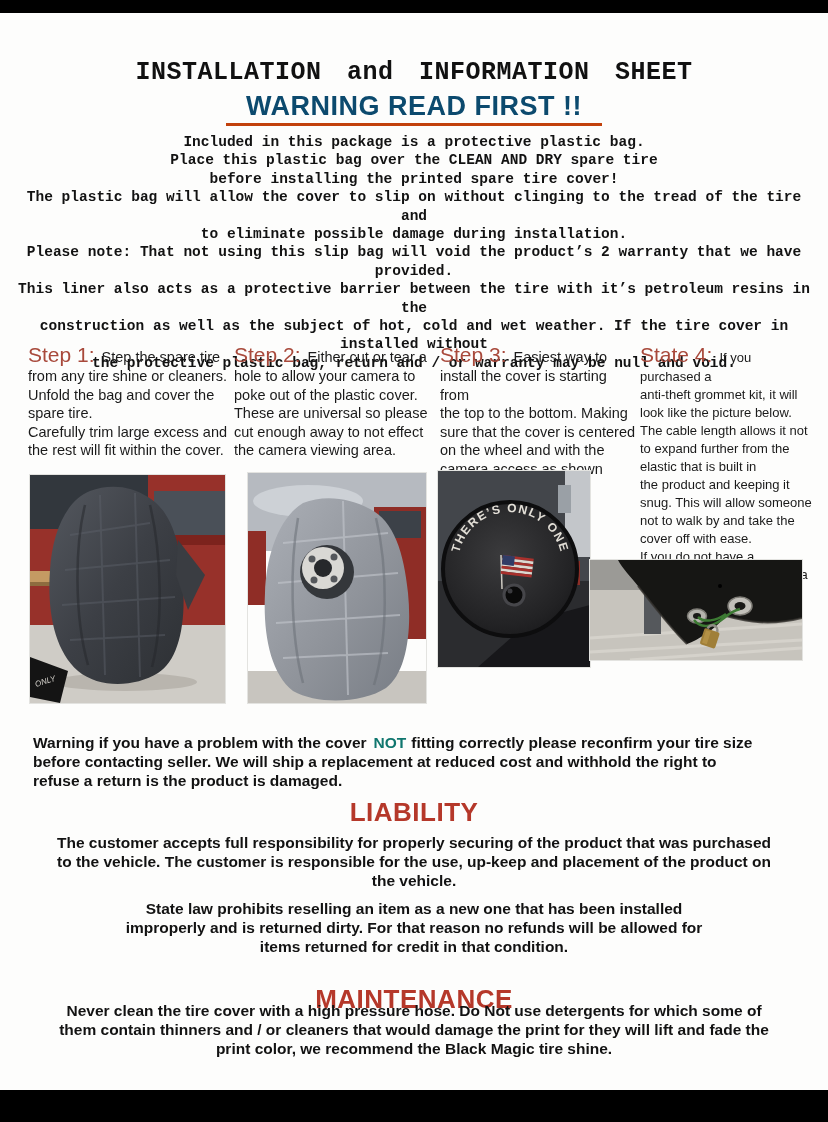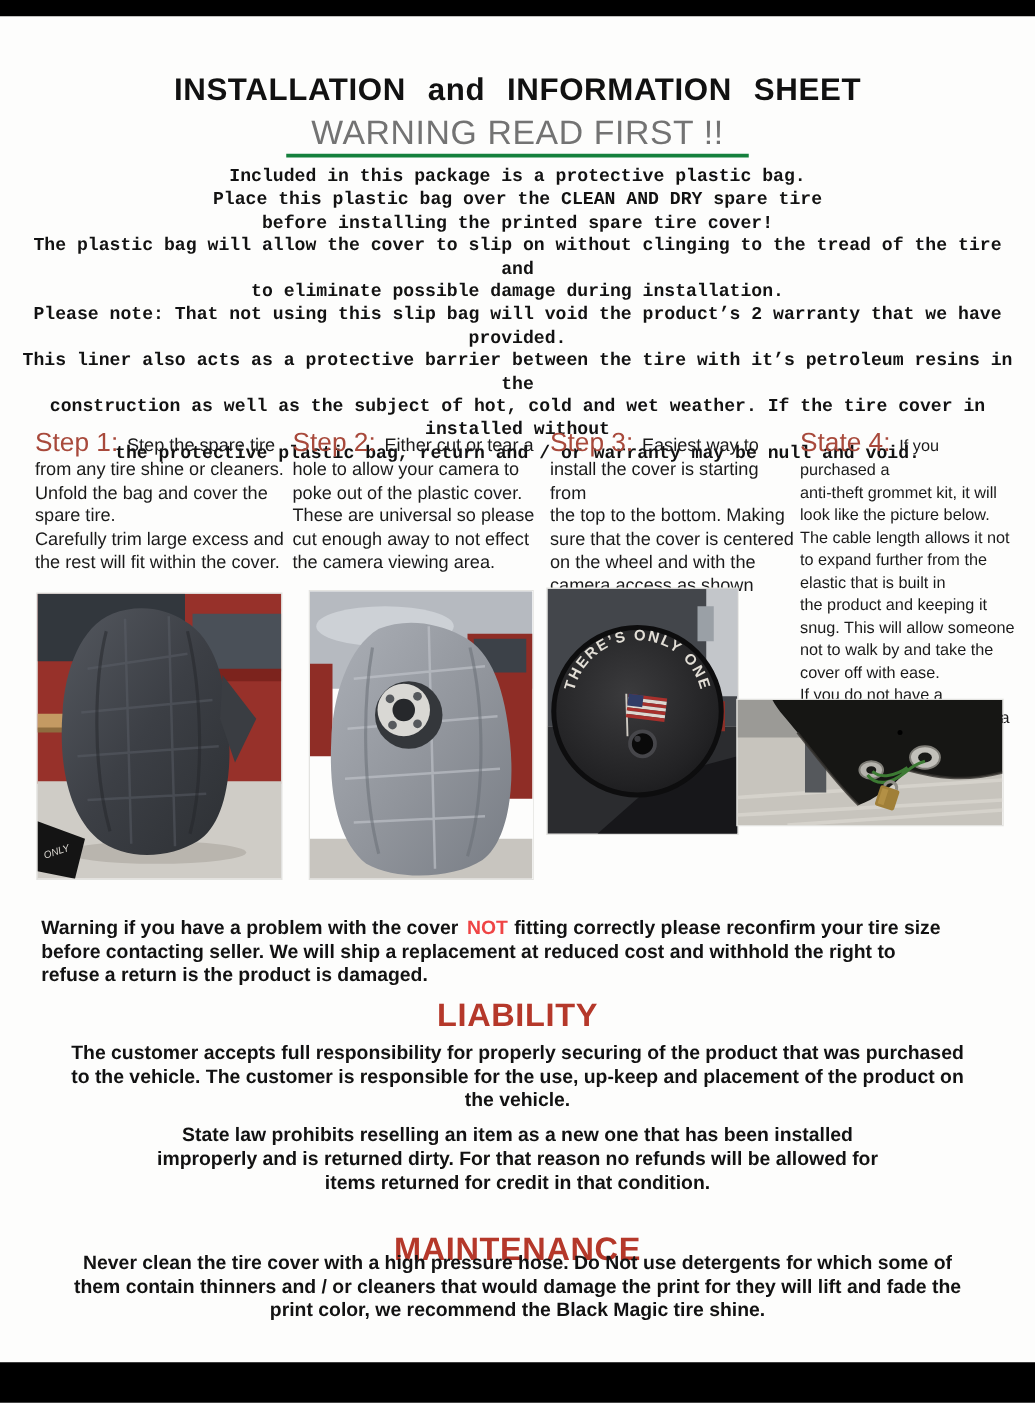--- a/index.html
+++ b/index.html
@@ -11,26 +11,26 @@
   .page{
     position:absolute;left:0;top:13px;width:828px;height:1077px;
     background:#fdfdfc;color:#161616;
   }
   .letterbox{position:absolute;left:0;width:828px;background:#000;}
   .letterbox.top{top:0;height:13px;}
   .letterbox.bottom{bottom:0;height:32px;}
 
   .doc-title{
     position:absolute;top:45px;left:0;width:828px;text-align:center;
-    font-size:25px;font-weight:700;letter-spacing:.5px;word-spacing:10px;color:#111;
+    font-size:25px;font-weight:700;letter-spacing:.5px;word-spacing:10px;color:#111;font-family:Liberation Mono, monospace;
   }
   .warn-wrap{position:absolute;top:78px;left:0;width:828px;text-align:center;}
   .warn-heading{
-    display:inline-block;font-size:27px;font-weight:400;color:#737373;
-    border-bottom:3px solid #15803d;padding:0 20px 1px 20px;letter-spacing:.5px;
+    display:inline-block;font-size:27px;font-weight:700;color:#0c4a6e;
+    border-bottom:3px solid #c2410c;padding:0 20px 1px 20px;letter-spacing:.5px;
   }
   .intro{
     position:absolute;top:120px;left:14px;width:800px;text-align:center;
     font-size:14.5px;font-weight:700;line-height:18.4px;white-space:pre-line;color:#121212;font-family:Liberation Mono, monospace;
   }
 
   .step{position:absolute;top:330px;}
   .step-label{
     font-size:21px;color:#a8493b;font-weight:400;margin-right:7px;
   }
@@ -47,21 +47,21 @@
   .photo svg{display:block;}
   .photo1{left:30px;top:462px;}
   .photo2{left:248px;top:460px;}
   .photo3{left:438px;top:458px;}
   .photo4{left:590px;top:547px;}
 
   .fit-warning{
     position:absolute;top:720px;left:33px;width:772px;
     font-size:15.5px;font-weight:700;line-height:19.2px;white-space:pre-line;color:#121212;
   }
-  .fit-warning .hl{color:#ef4444;margin:0 5px 0 7px;}
+  .fit-warning .hl{color:#0f766e;margin:0 5px 0 7px;}
 
   .section-heading{
     position:absolute;left:0;width:828px;text-align:center;
     font-size:26px;font-weight:700;color:#b5382a;letter-spacing:.5px;
   }
   .liability-heading{top:784px;}
   .maintenance-heading{top:971px;}
 
   .center-para{
     position:absolute;left:14px;width:800px;text-align:center;

